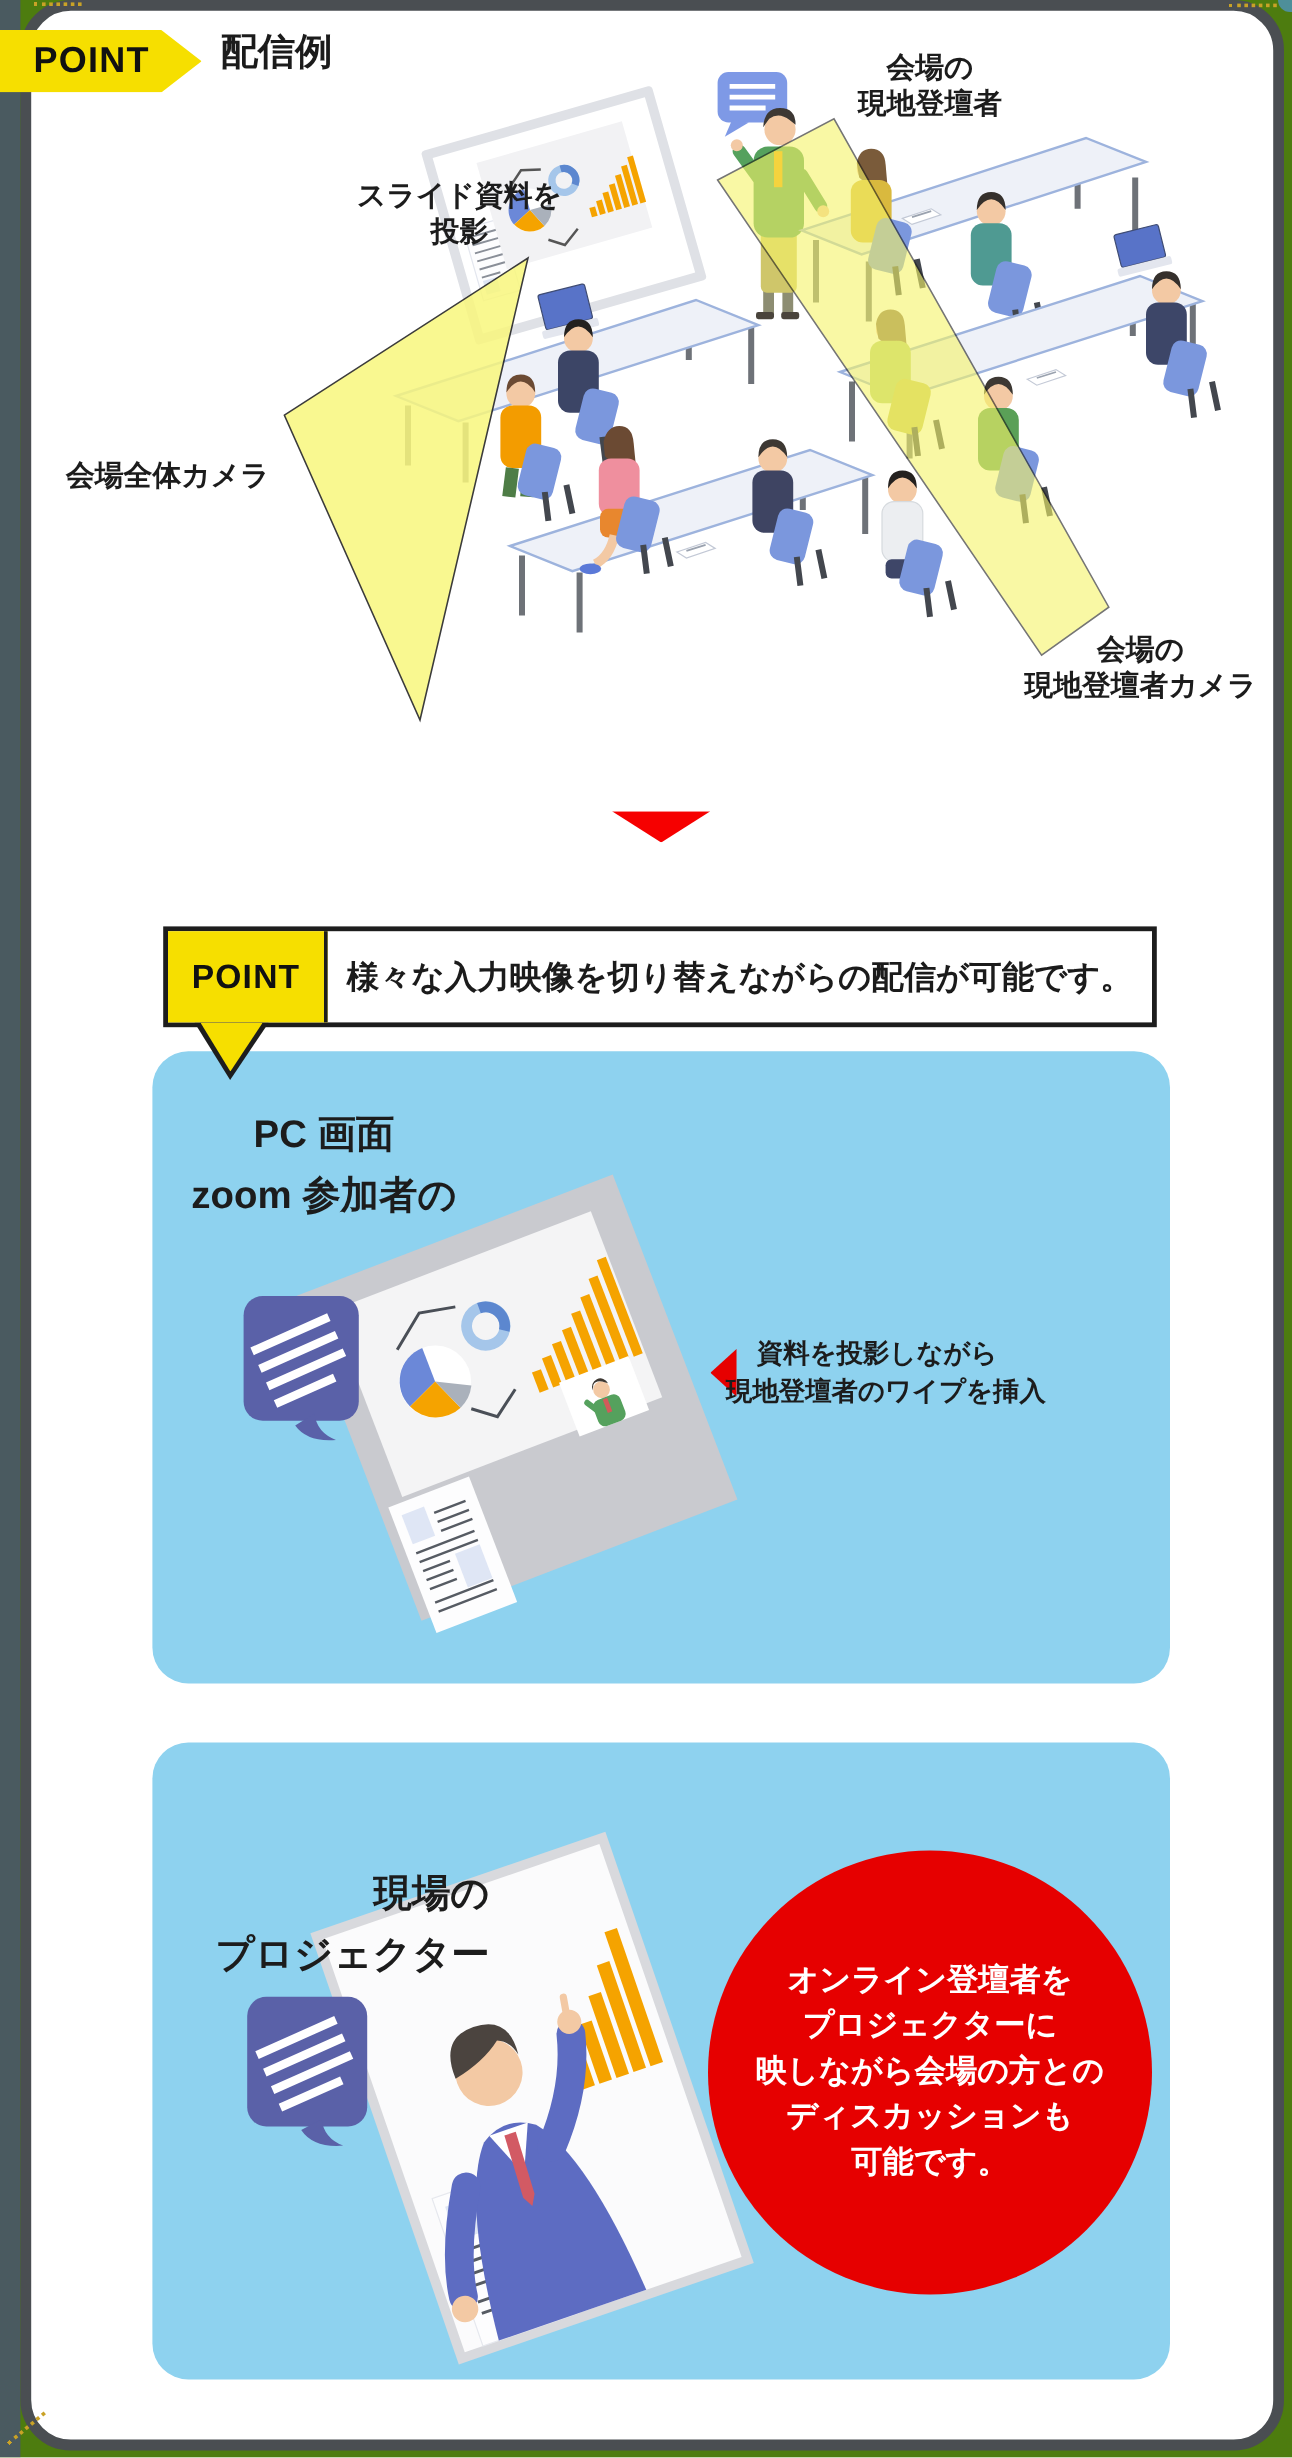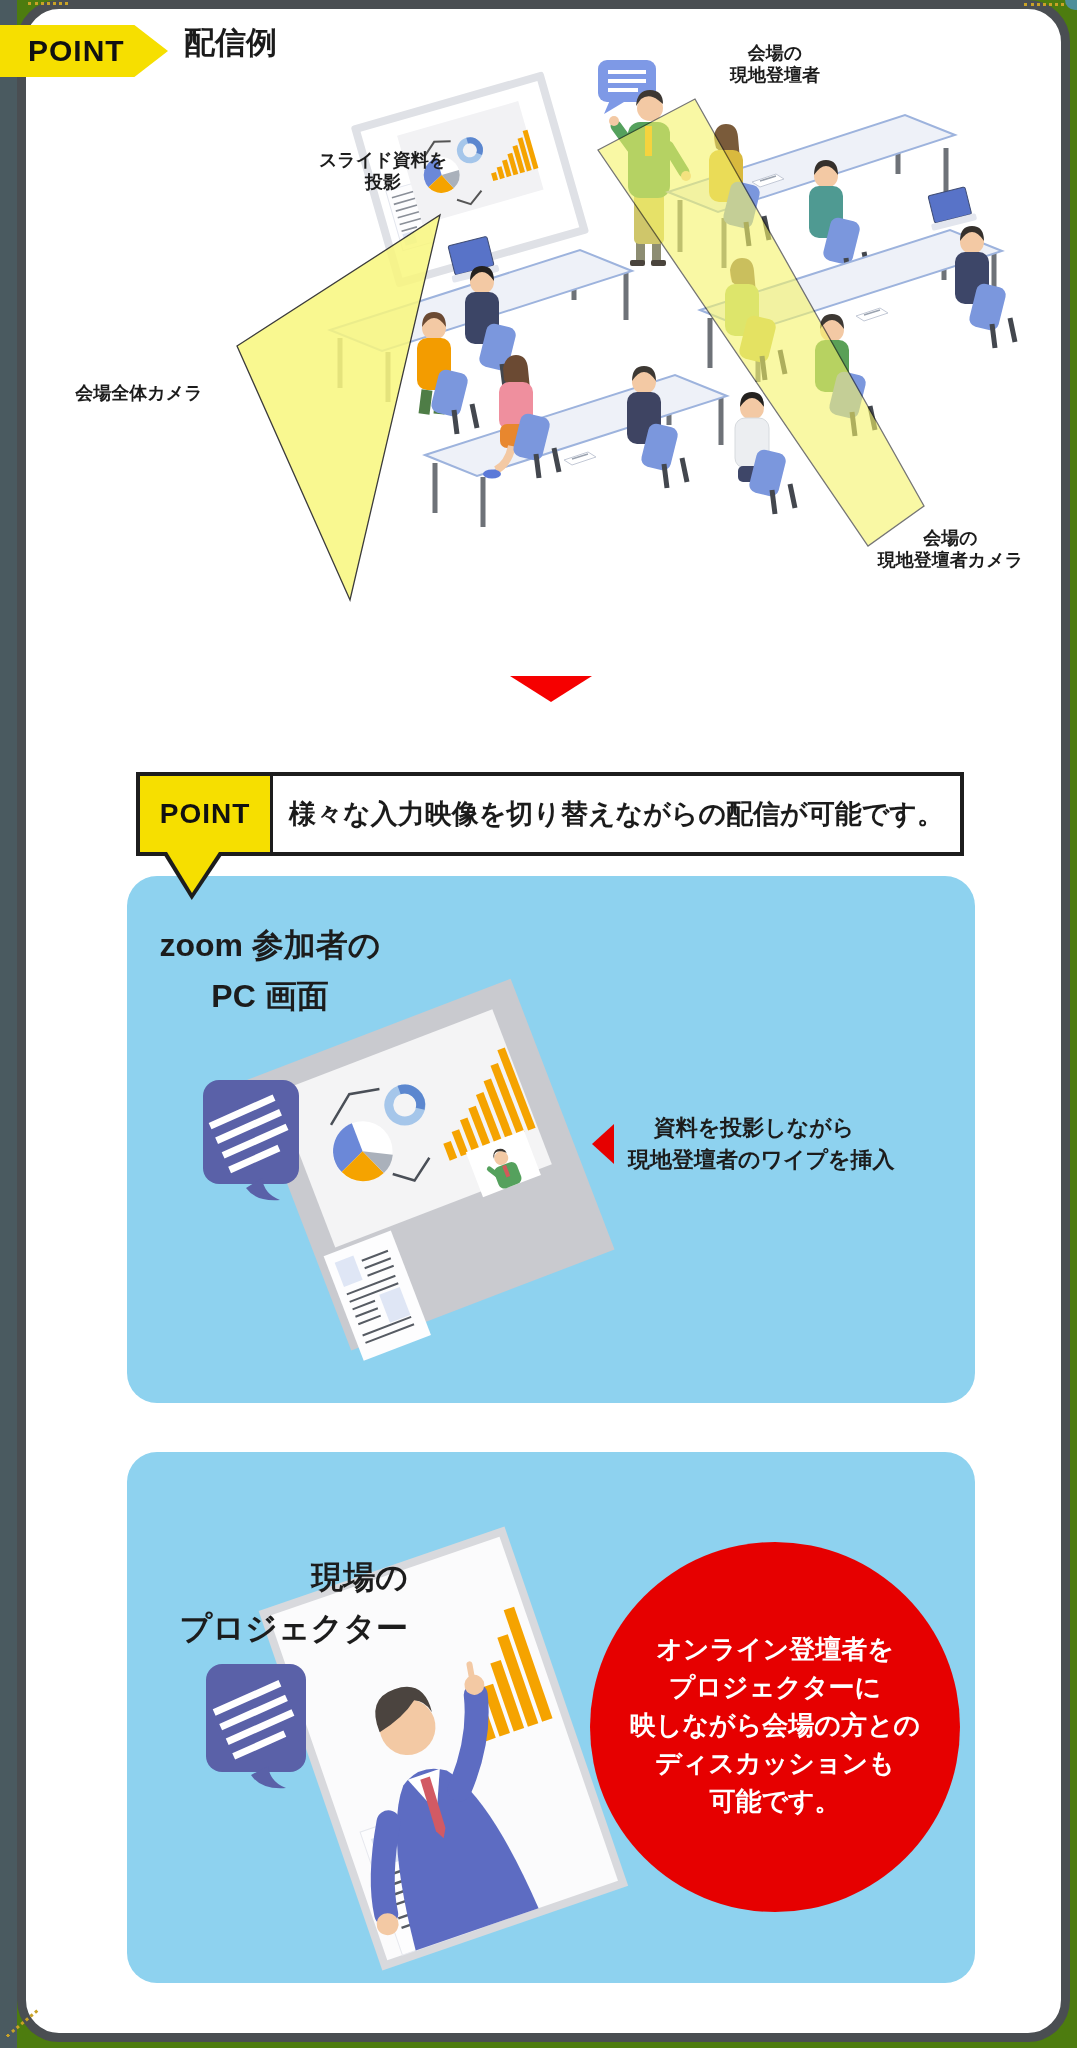--- a/index.html
+++ b/index.html
@@ -17,21 +17,21 @@
           font-size:30px;font-weight:bold;color:#111;letter-spacing:1px;}
   .page-title{position:absolute;left:184px;top:22px;font-size:31px;font-weight:800;color:#1b1b1b;}
 
   .scene-svg{position:absolute;left:0;top:0;width:1077px;height:2048px;pointer-events:none;z-index:3;}
   .blue-panel{position:absolute;left:127px;width:848px;background:#8ed2ef;border-radius:30px;z-index:1;}
   #panel-zoom{top:876px;height:527px;}
   #panel-projector{top:1452px;height:531px;}
 
   .lbl{position:absolute;font-weight:bold;color:#1c1c1c;text-align:center;line-height:1.24;z-index:5;}
   .lbl div{white-space:nowrap;}
-  .scene-lbl{font-size:18px;}
+  .scene-lbl{font-size:24px;}
   .panel-title{font-size:32px;line-height:1.6;}
   .note-lbl{font-size:22px;line-height:1.45;}
 
   .arrow-down{position:absolute;left:510px;top:676px;width:82px;height:26px;background:#f60000;
               clip-path:polygon(0 0,100% 0,50% 100%);z-index:5;}
   .arrow-left{position:absolute;left:592px;top:1124px;width:22px;height:40px;background:#e60000;
               clip-path:polygon(100% 0,100% 100%,0 50%);z-index:5;}
 
   .point-box{position:absolute;left:136px;top:772px;width:828px;height:84px;box-sizing:border-box;
              border:4px solid #1d1d1d;background:#fff;display:flex;align-items:stretch;z-index:5;}
@@ -350,25 +350,25 @@
   <div class="arrow-down"></div>
 
   <div class="point-box">
     <div class="badge">POINT</div>
     <div class="msg">様々な入力映像を切り替えながらの配信が可能です。</div>
   </div>
   <div class="point-tail-outline"></div>
   <div class="point-tail"></div>
 
   <div class="lbl panel-title" style="left:130px;top:920px;width:280px;">
+    <div>PC 画面</div>
     <div>zoom 参加者の</div>
-    <div>PC 画面</div>
   </div>
   <div class="arrow-left"></div>
-  <div class="lbl note-lbl" style="left:628px;top:1112px;width:252px;">
+  <div class="lbl note-lbl" style="left:605px;top:1112px;width:252px;">
     <div>資料を投影しながら</div>
     <div>現地登壇者のワイプを挿入</div>
   </div>
 
   <div class="lbl panel-title" style="left:128px;top:1552px;width:280px;text-align:right;">
     <div>現場の</div>
     <div>プロジェクター</div>
   </div>
   <div class="circle-text">
     <div>オンライン登壇者を</div>

